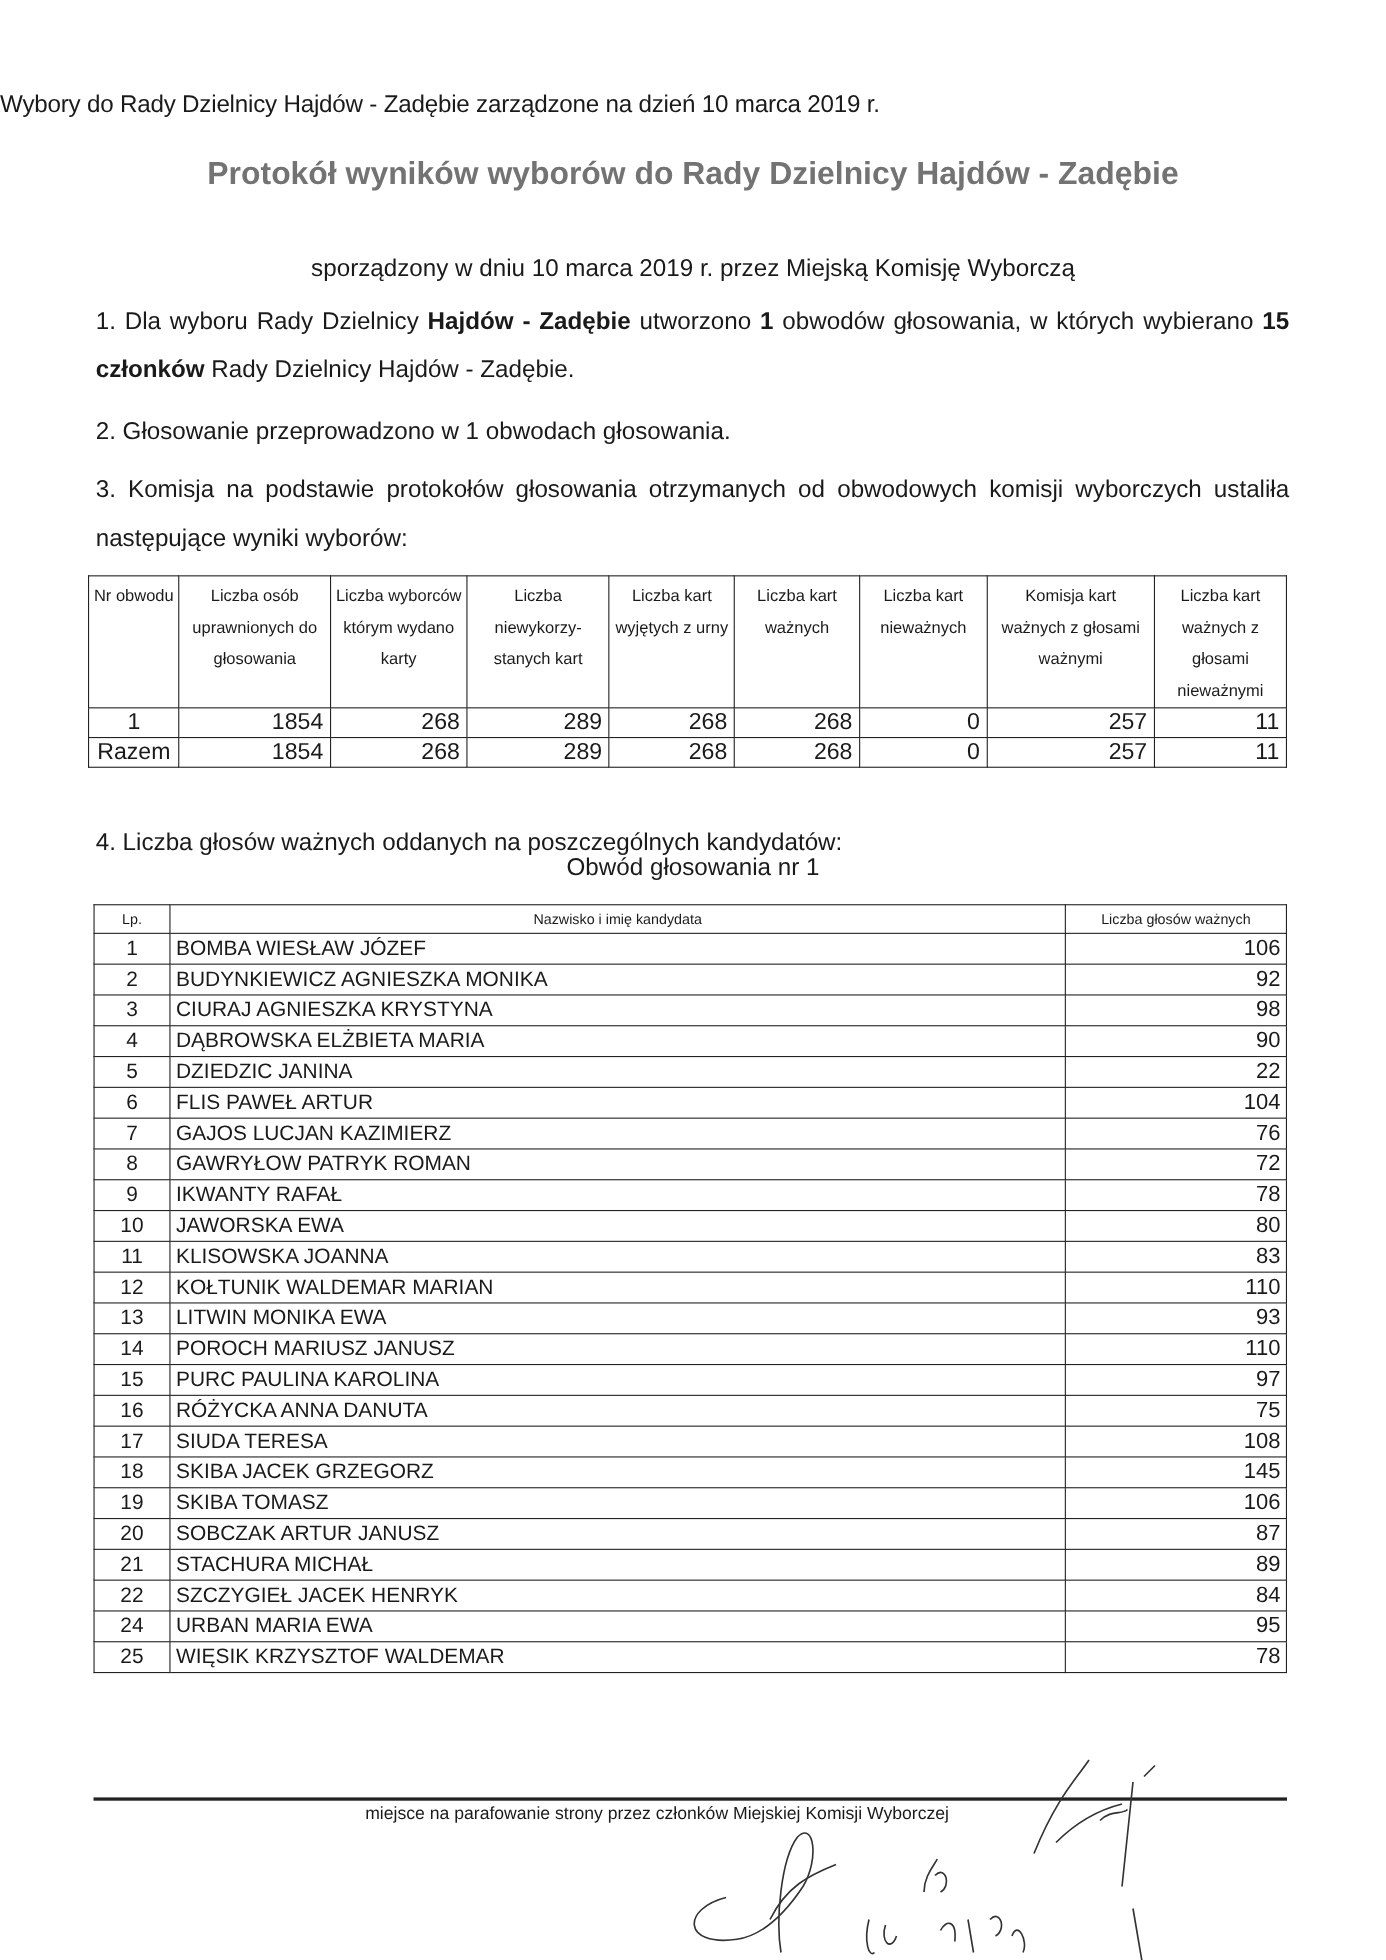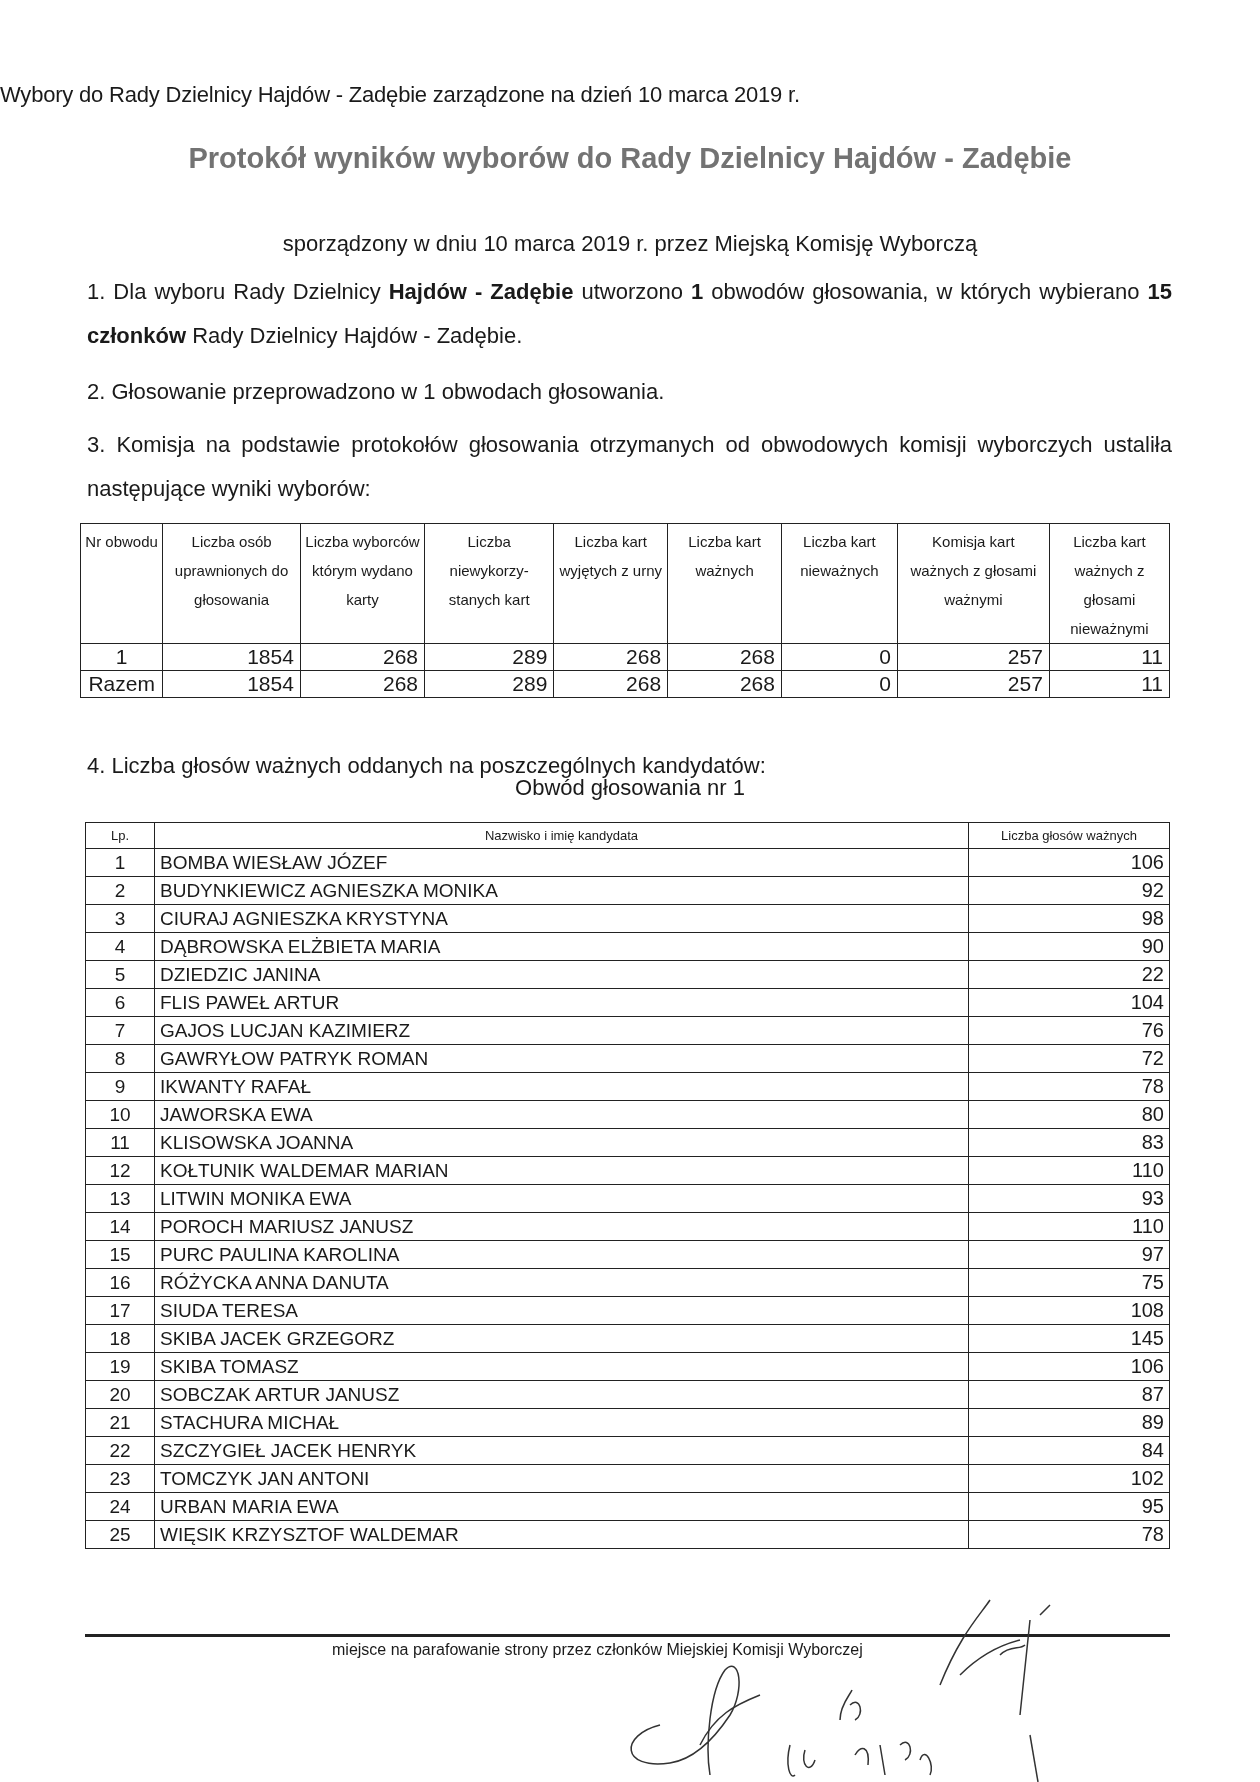--- a/index.html
+++ b/index.html
@@ -250,25 +250,20 @@
         <td class="lp">21</td>
         <td class="name">STACHURA MICHAŁ</td>
         <td class="votes">89</td>
       </tr>
       <tr>
         <td class="lp">22</td>
         <td class="name">SZCZYGIEŁ JACEK HENRYK</td>
         <td class="votes">84</td>
       </tr>
       <tr>
-        <td class="lp">23</td>
-        <td class="name">TOMCZYK JAN ANTONI</td>
-        <td class="votes">102</td>
-      </tr>
-      <tr>
         <td class="lp">24</td>
         <td class="name">URBAN MARIA EWA</td>
         <td class="votes">95</td>
       </tr>
       <tr>
         <td class="lp">25</td>
         <td class="name">WIĘSIK KRZYSZTOF WALDEMAR</td>
         <td class="votes">78</td>
       </tr>
     </tbody>

